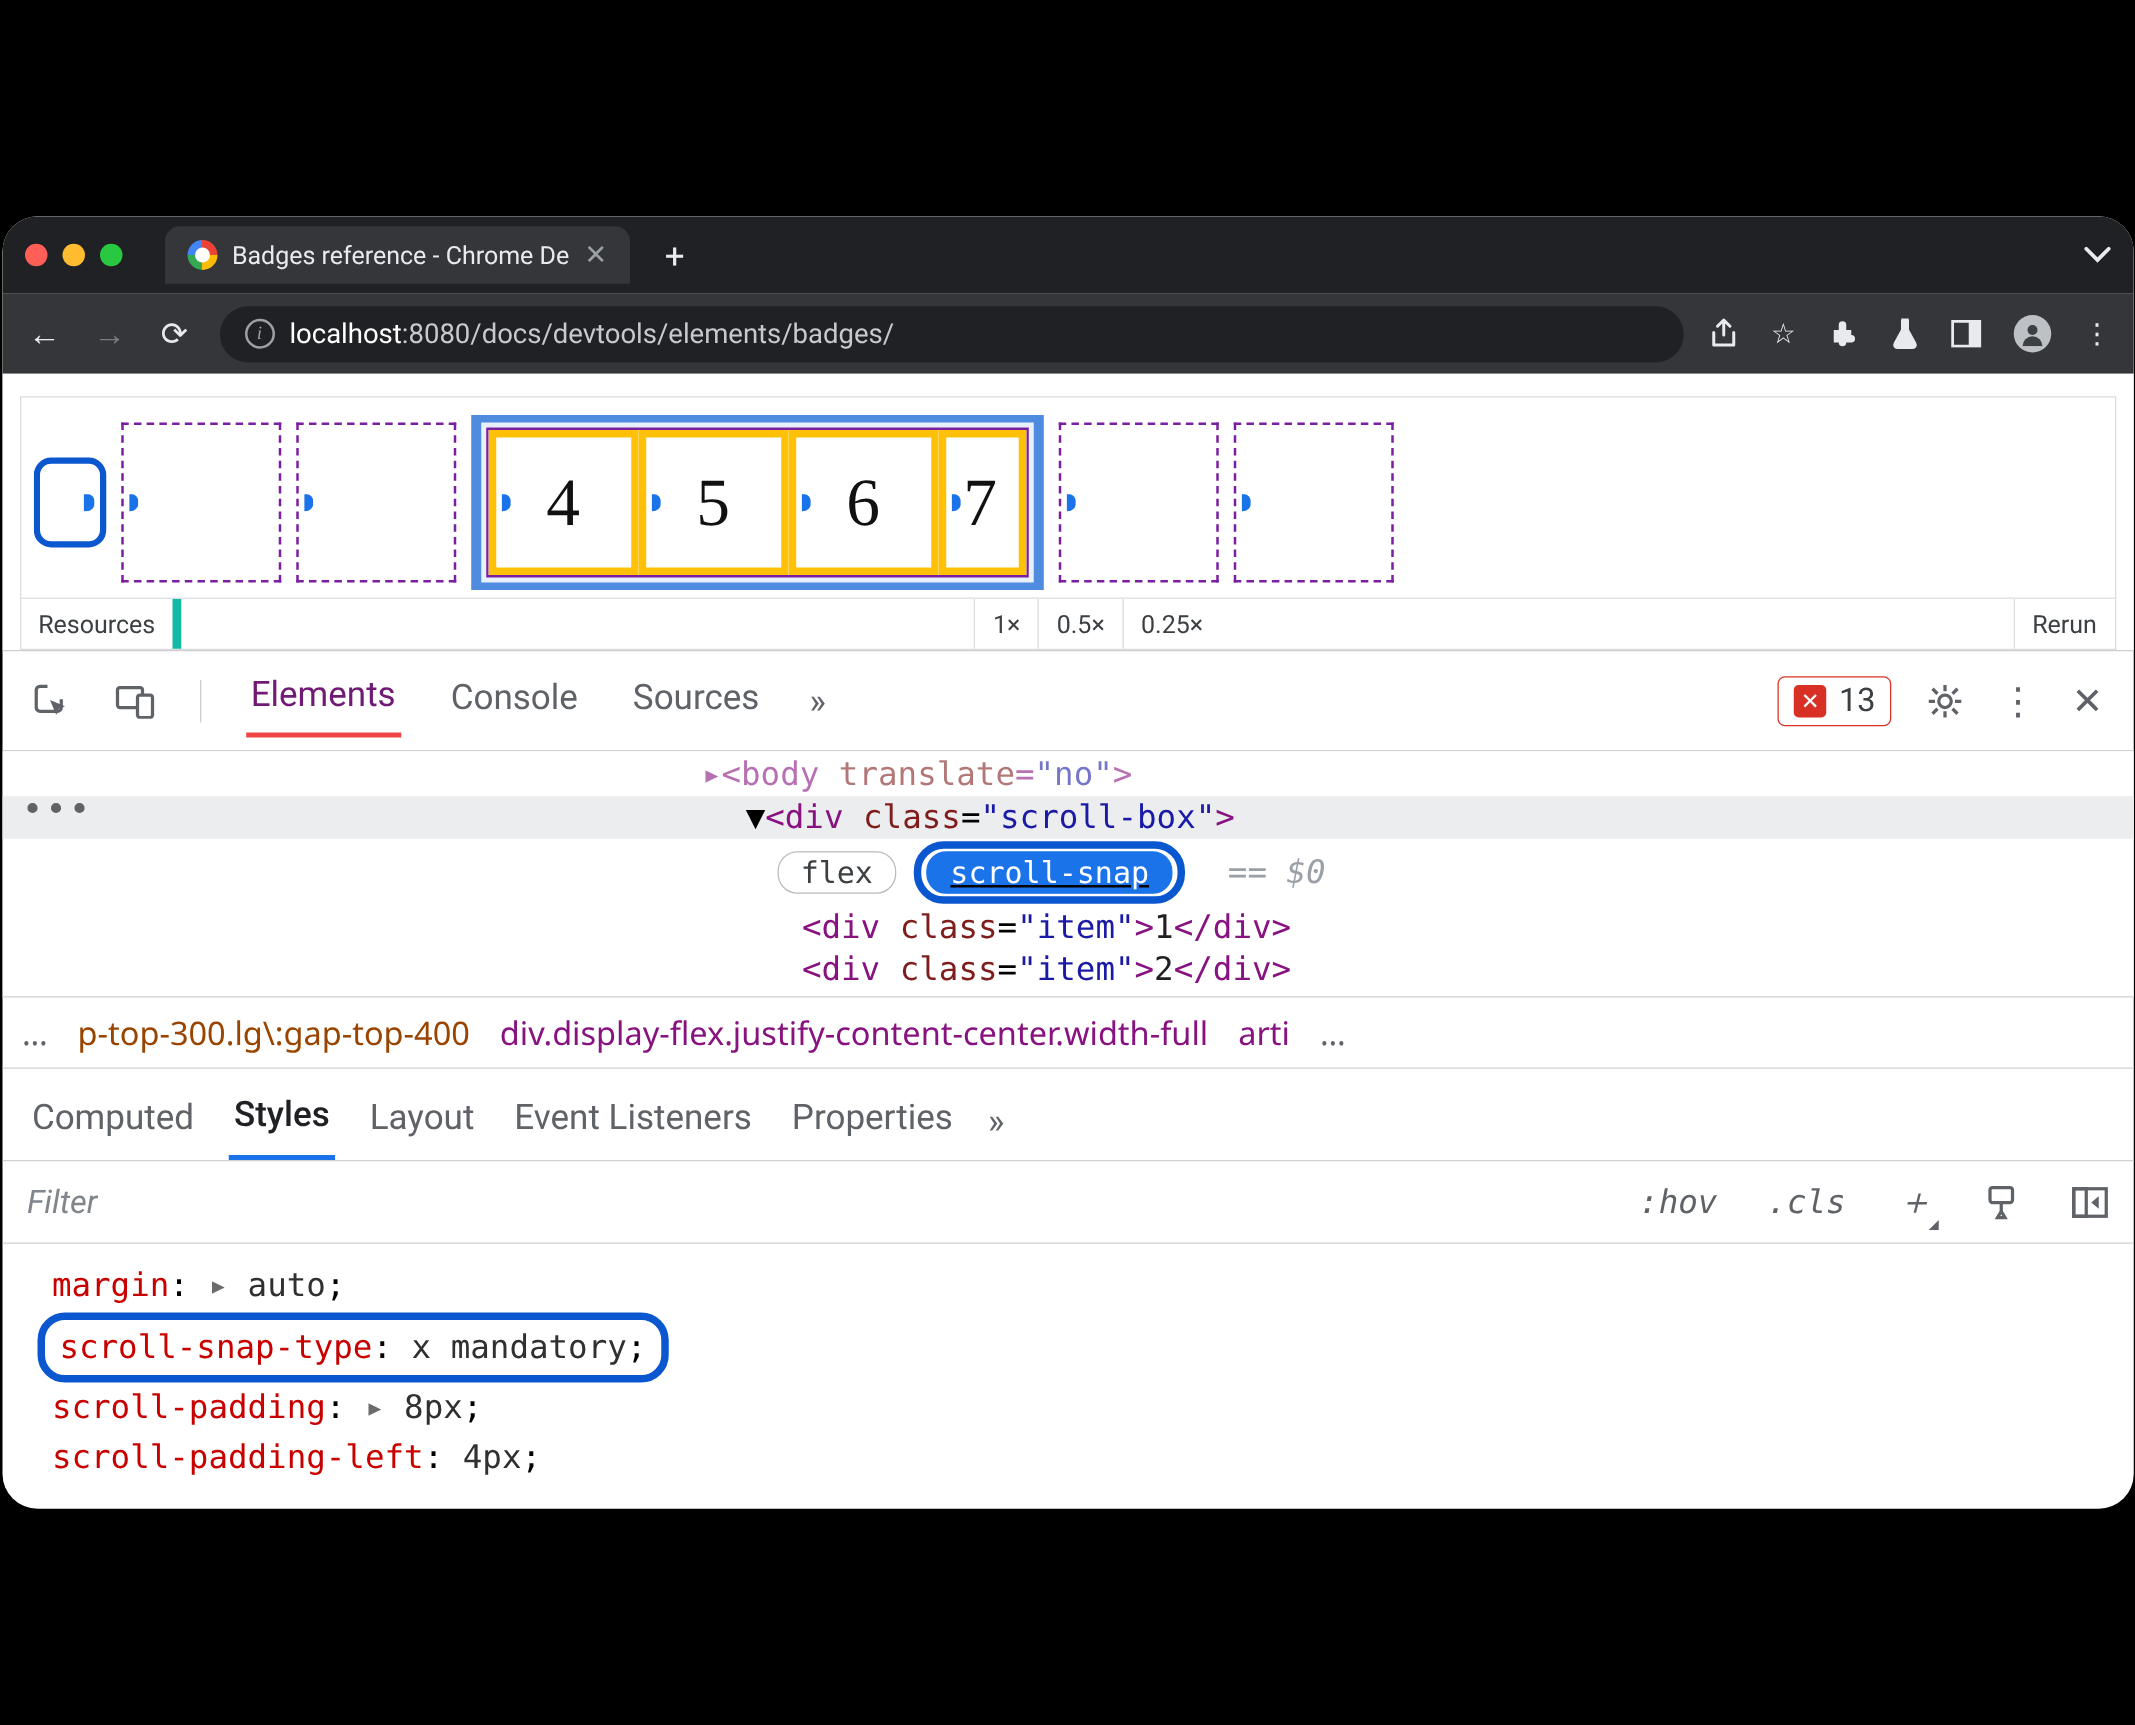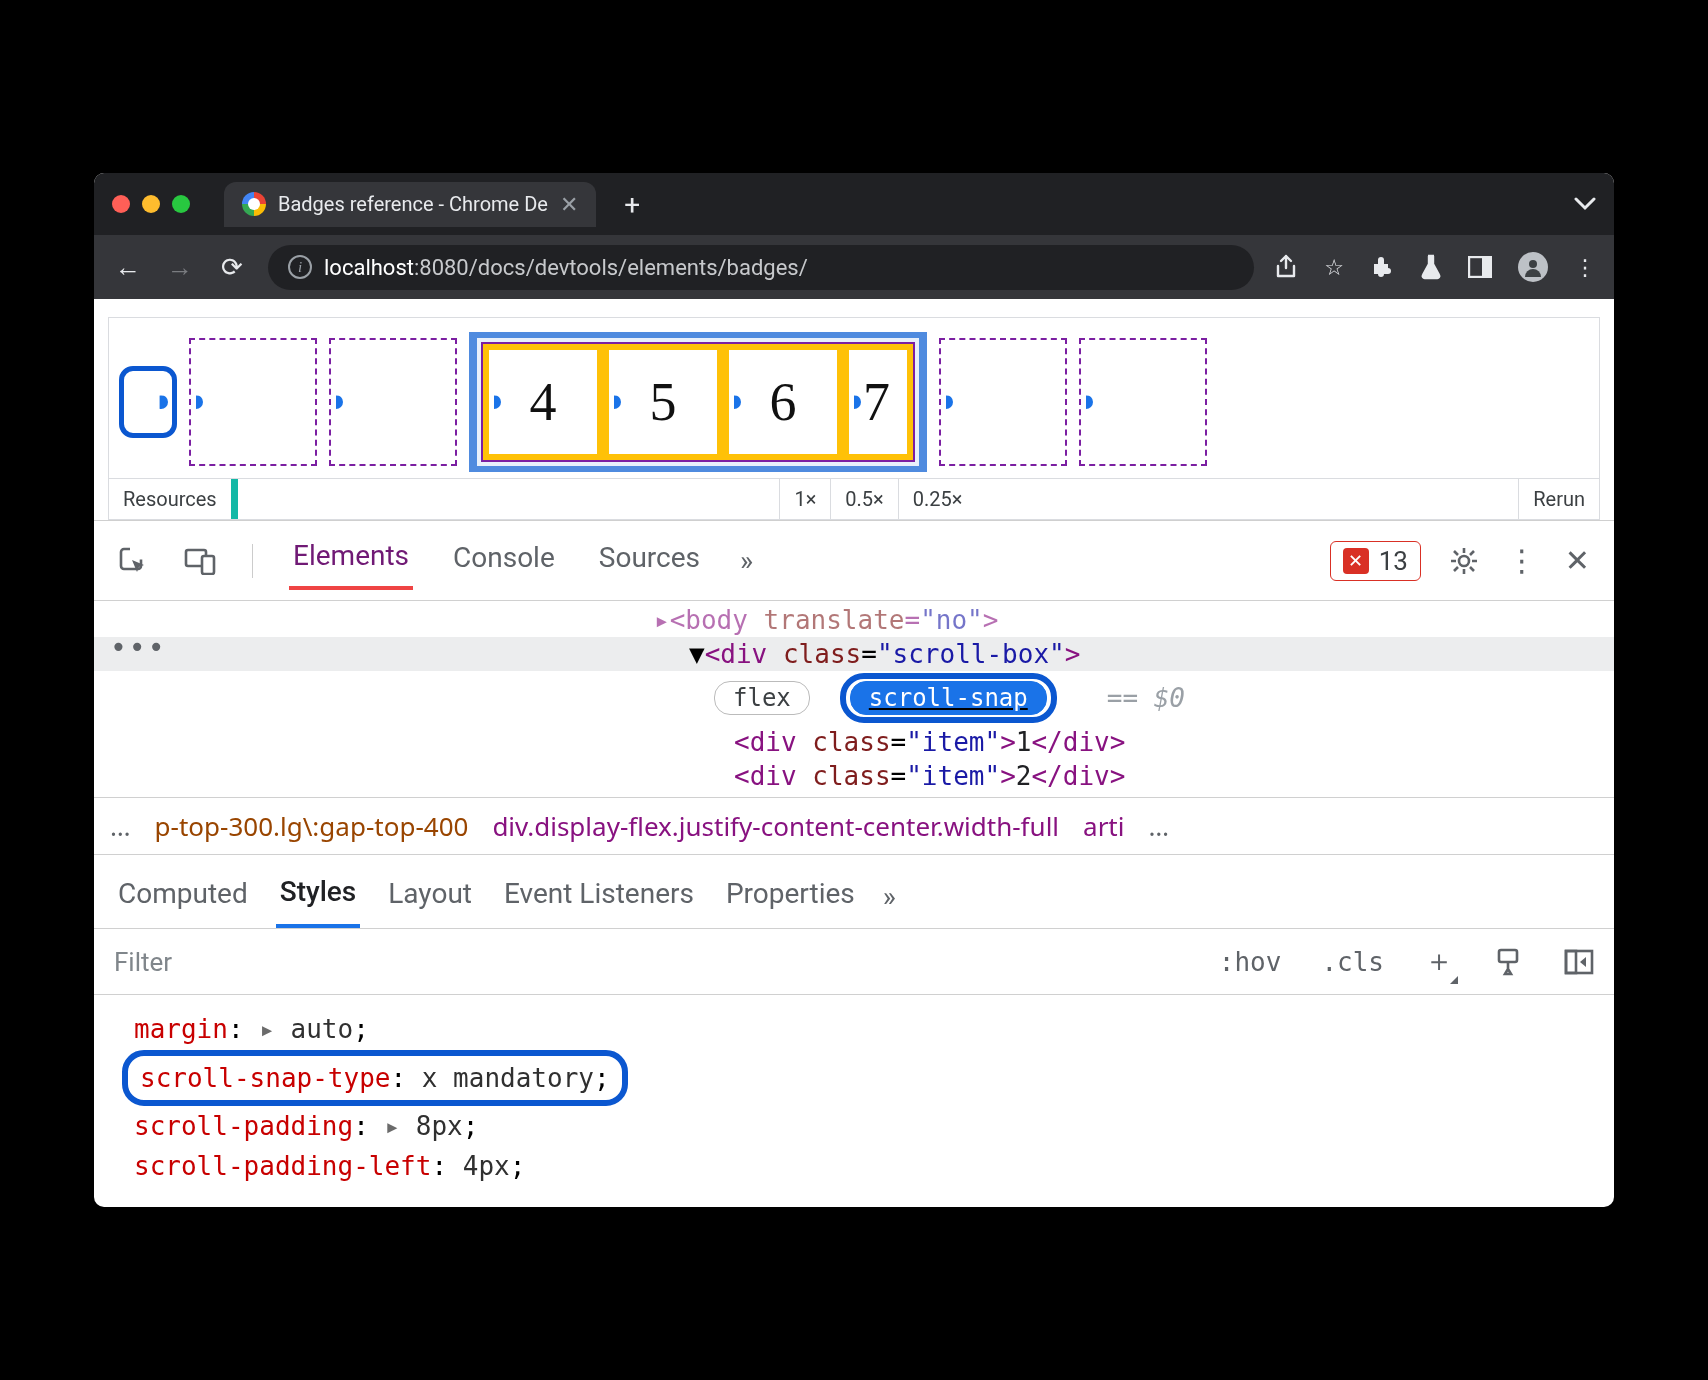--- a/index.html
+++ b/index.html
@@ -6,23 +6,23 @@
   body {
     background: #000;
     font-family: -apple-system, BlinkMacSystemFont, "Segoe UI", Roboto, sans-serif;
     width: 1708px;
     height: 1380px;
     display: flex;
     align-items: center;
     justify-content: center;
   }
   .window {
-    width: 1520px;
+    width: 1705px;
     background: #fff;
-    border-radius: 10px;
+    border-radius: 28px;
     overflow: hidden;
     box-shadow: 0 40px 100px rgba(0,0,0,0.6);
   }
   
   .tabstrip {
     background: #202124;
     display: flex;
     align-items: center;
     height: 62px;
     padding: 0 18px;
@@ -154,21 +154,21 @@
     position:relative;
   }
   .dom-line { padding: 2px 0 2px 50px; white-space:pre; }
   .dom-line.body { color:#881280; padding-left: 560px; opacity:.6; position: relative; }
   .dotsbtn { position:absolute; left:16px; top:30px; color:#5f6368; letter-spacing:2px; font-size: 28px;}
   .hl { background:#ecedee; padding-left: 595px; }
   .tag { color:#881280; }
   .attr { color:#7f1d1d; }
   .val { color:#1a1aa6; }
   .txt { color:#202124; }
-  .badge-row { padding-left: 620px; display:flex; gap:30px; align-items:center;}
+  .badge-row { padding-left: 620px; display:flex; gap:14px; align-items:center;}
   .pill {
     background:#fff; border:1px solid #bbb; border-radius:16px;
     padding:2px 18px; font-size:24px; color:#3c4043; font-family: Menlo, monospace;
   }
   .callout {
     border:6px solid #0b57d0; border-radius:24px;
     padding:2px 4px; display:inline-flex;text-decoration:underline;
   }
   .pill.blue { background:#1a73e8; color:#fff; border-color:#1a73e8; }
   .eq0 { color:#9aa0a6; font-style:italic; margin-left:20px;}
@@ -185,21 +185,21 @@
 
   .styles-tabs {
     display:flex; align-items:center; gap:24px; padding:10px 20px 0;
     border-bottom:1px solid #d0d0d0; font-size:28px; color:#5f6368;
   }
   .s-tab { padding:10px 4px 16px; }
   .s-tab.active { color:#202124; border-bottom:4px solid #1a73e8; font-weight:500;}
 
   .filter-row {
     display:flex; align-items:center; gap:40px; padding:12px 20px;
-    border-bottom:1px solid #d0d0d0; font-size:26px; color:#5f6368;
+    border-bottom:1px solid #d0d0d0; font-size:26px; color:#5f6368;font-style:italic;
   }
   .filter-row .filt { flex:1; color:#80868b; }
   .filter-row .mono { font-family: Menlo, monospace; }
   .plus-ic { font-size:30px; position:relative;}
   .plus-ic::after{content:""; position:absolute; right:-4px; bottom:-2px; border-left:8px solid transparent; border-bottom:8px solid #5f6368;}
   .brush, .panel-toggle { font-size:28px; }
 
   .css-panel {
     font-family: Menlo, Consolas, monospace; font-size:26px;
     padding: 14px 0 20px 40px; line-height:1.55;

